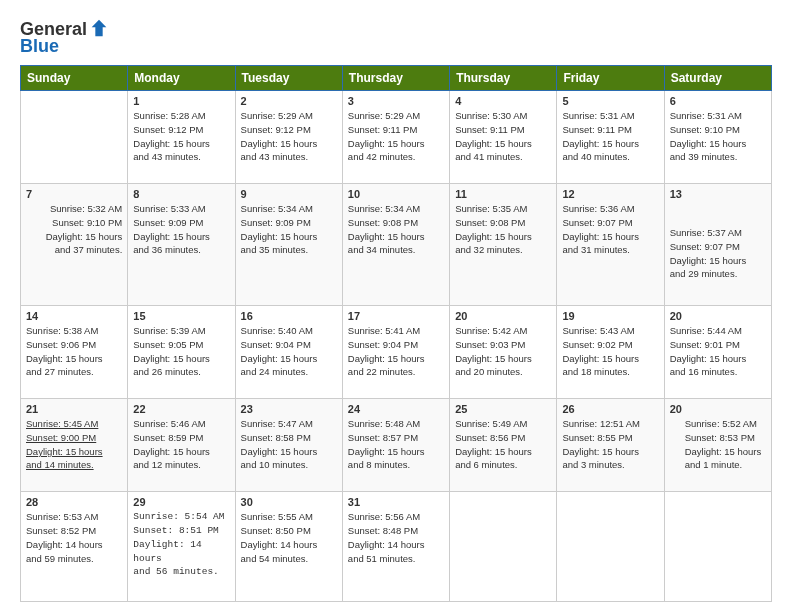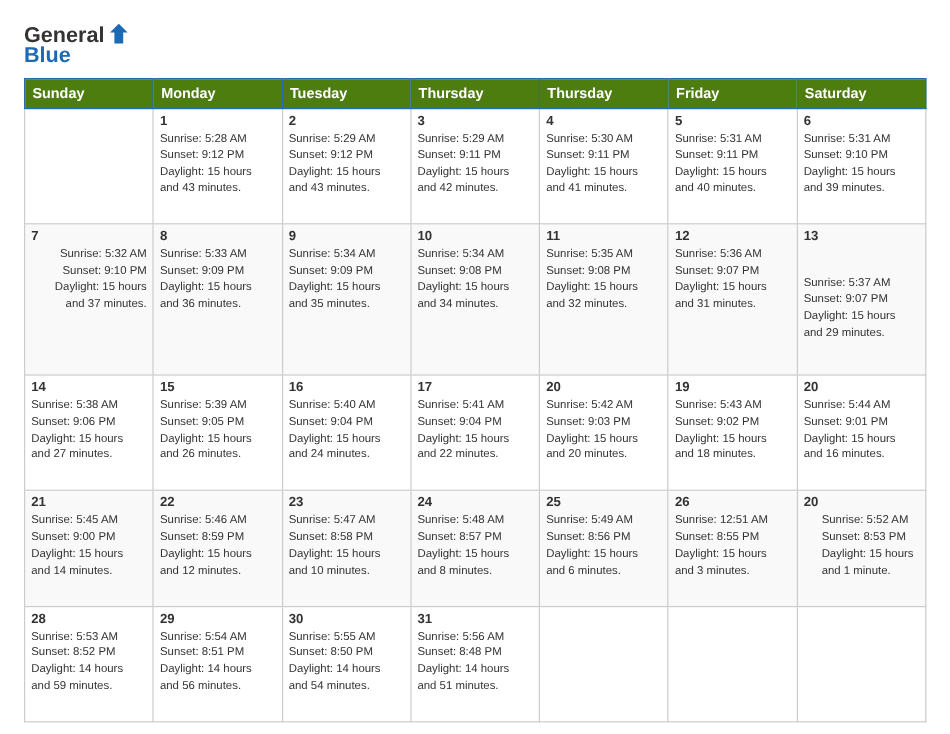--- a/index.html
+++ b/index.html
@@ -262,21 +262,21 @@
             <span class="day-number">20</span>
             <div class="day-info" style="white-space: pre-line;">Sunrise: 5:44 AM
 Sunset: 9:01 PM
 Daylight: 15 hours
 and 16 minutes.</div>
           </td>
         </tr>
         <tr>
           <td>
             <span class="day-number">21</span>
-            <div class="day-info" style="white-space: pre-line;">Sunrise: 5:45 AM
+            <div class="day-info" style="white-space: pre-line; text-decoration: underline;">Sunrise: 5:45 AM
 Sunset: 9:00 PM
 Daylight: 15 hours
 and 14 minutes.</div>
           </td>
           <td>
             <span class="day-number">22</span>
             <div class="day-info" style="white-space: pre-line;">Sunrise: 5:46 AM
 Sunset: 8:59 PM
 Daylight: 15 hours
 and 12 minutes.</div>
@@ -320,21 +320,21 @@
         <tr>
           <td>
             <span class="day-number">28</span>
             <div class="day-info" style="white-space: pre-line;">Sunrise: 5:53 AM
 Sunset: 8:52 PM
 Daylight: 14 hours
 and 59 minutes.</div>
           </td>
           <td>
             <span class="day-number">29</span>
-            <div class="day-info" style="white-space: pre-line;">Sunrise: 5:54 AM
+            <div class="day-info" style="white-space: pre-line; font-family: Liberation Mono, monospace;">Sunrise: 5:54 AM
 Sunset: 8:51 PM
 Daylight: 14 hours
 and 56 minutes.</div>
           </td>
           <td>
             <span class="day-number">30</span>
             <div class="day-info" style="white-space: pre-line;">Sunrise: 5:55 AM
 Sunset: 8:50 PM
 Daylight: 14 hours
 and 54 minutes.</div>

